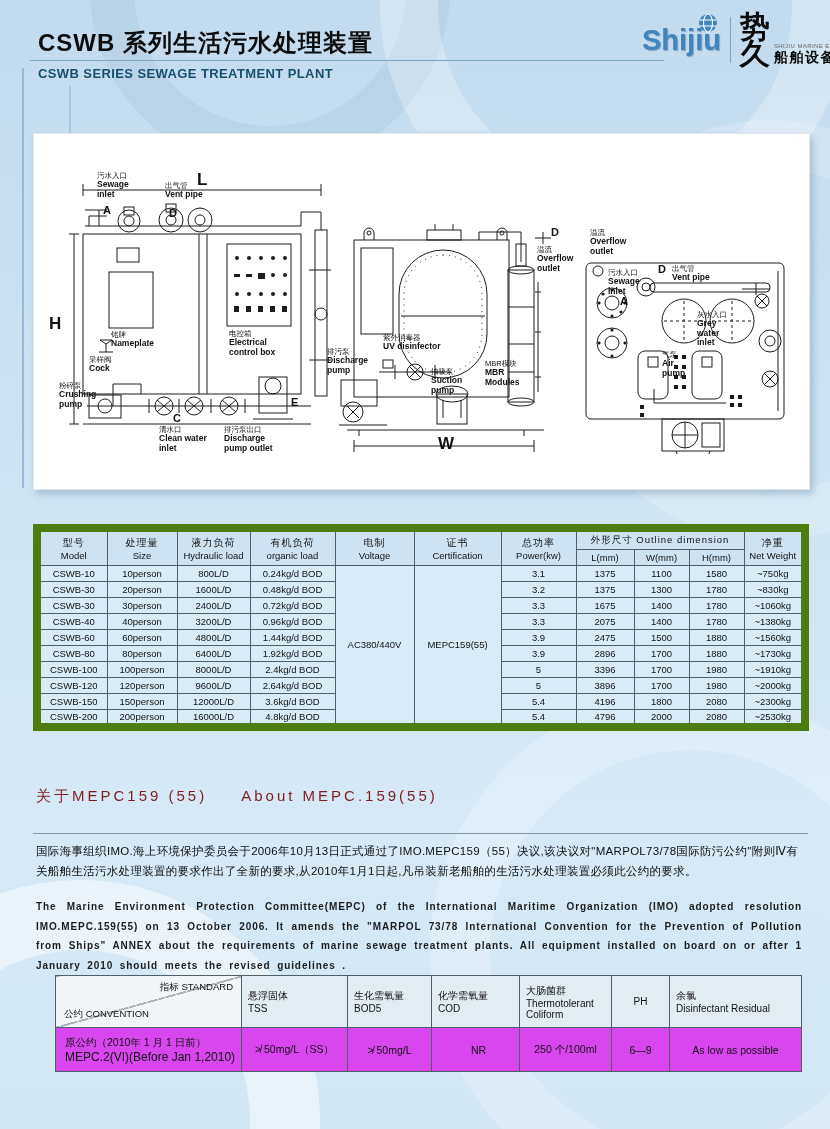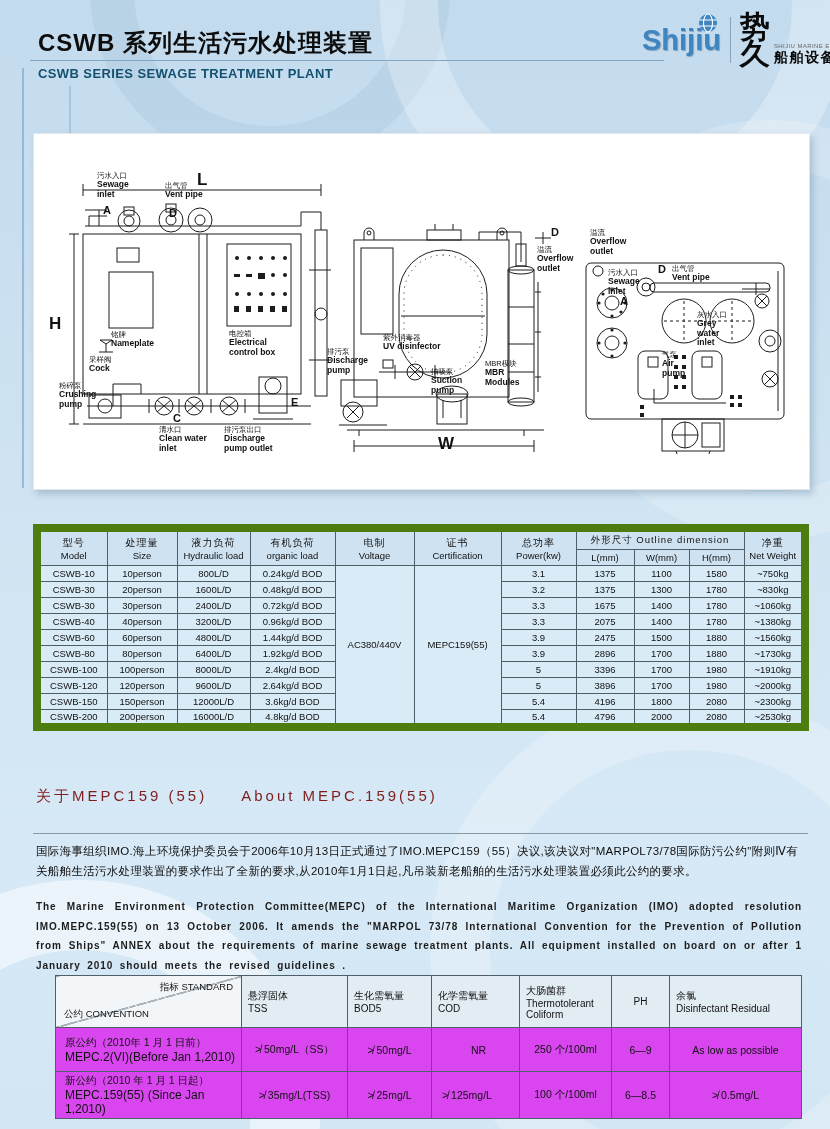--- a/index.html
+++ b/index.html
@@ -662,27 +662,15 @@
             <span class="r-cn">原公约（2010年 1 月 1 日前）</span>
             <span class="r-en">MEPC.2(VI)(Before Jan 1,2010)</span>
           </td>
         <td>≯ 50mg/L（SS）</td>
         <td>≯ 50mg/L</td>
         <td style="text-align:center; padding-left:10px;">NR</td>
         <td>250 个/100ml</td>
         <td>6—9</td>
         <td>As low as possible</td>
       </tr>
-      <tr>
-        <td class="rowlab">
-            <span class="r-cn">新公约（2010 年 1 月 1 日起）</span>
-            <span class="r-en">MEPC.159(55) (Since Jan 1,2010)</span>
-          </td>
-        <td>≯ 35mg/L(TSS)</td>
-        <td>≯ 25mg/L</td>
-        <td style="text-align:left; padding-left:10px;">≯ 125mg/L</td>
-        <td>100 个/100ml</td>
-        <td>6—8.5</td>
-        <td>≯ 0.5mg/L</td>
-      </tr>
     </tbody>
   </table>
 </div>
 
 </body></html>

